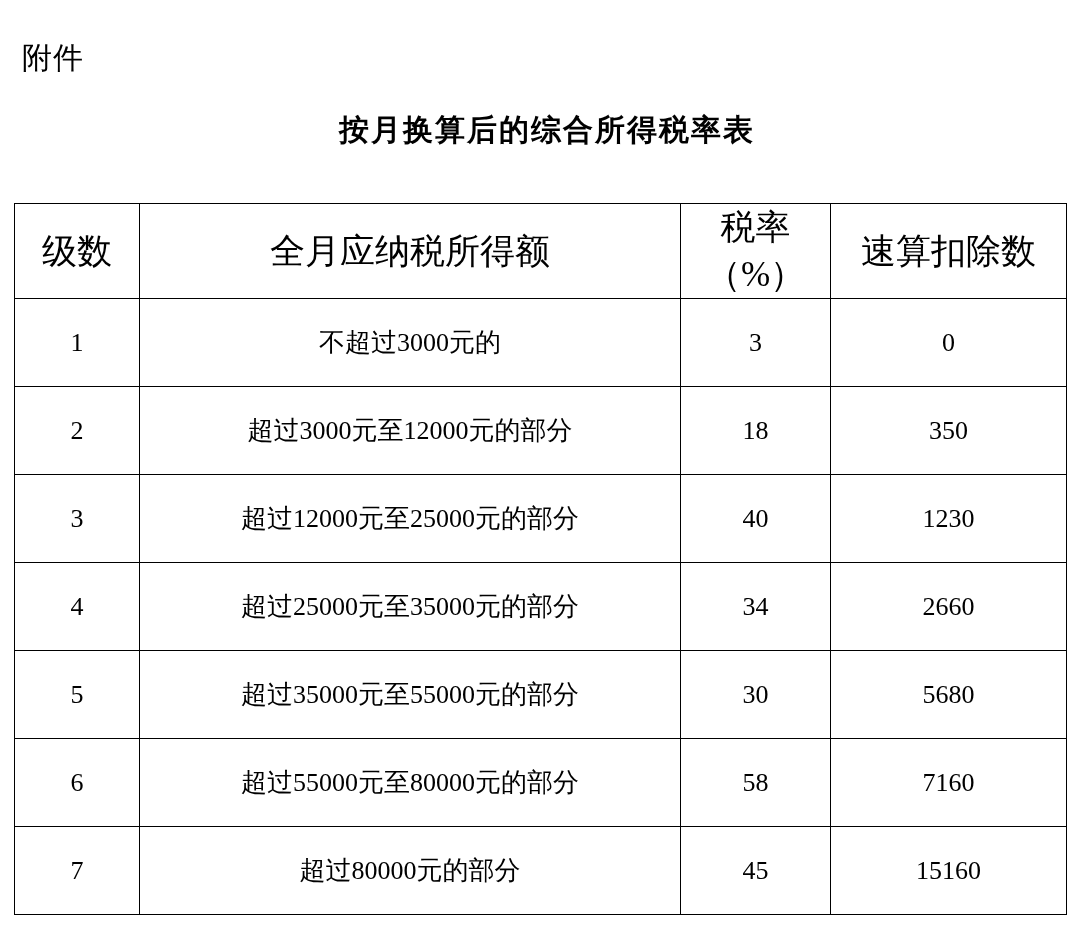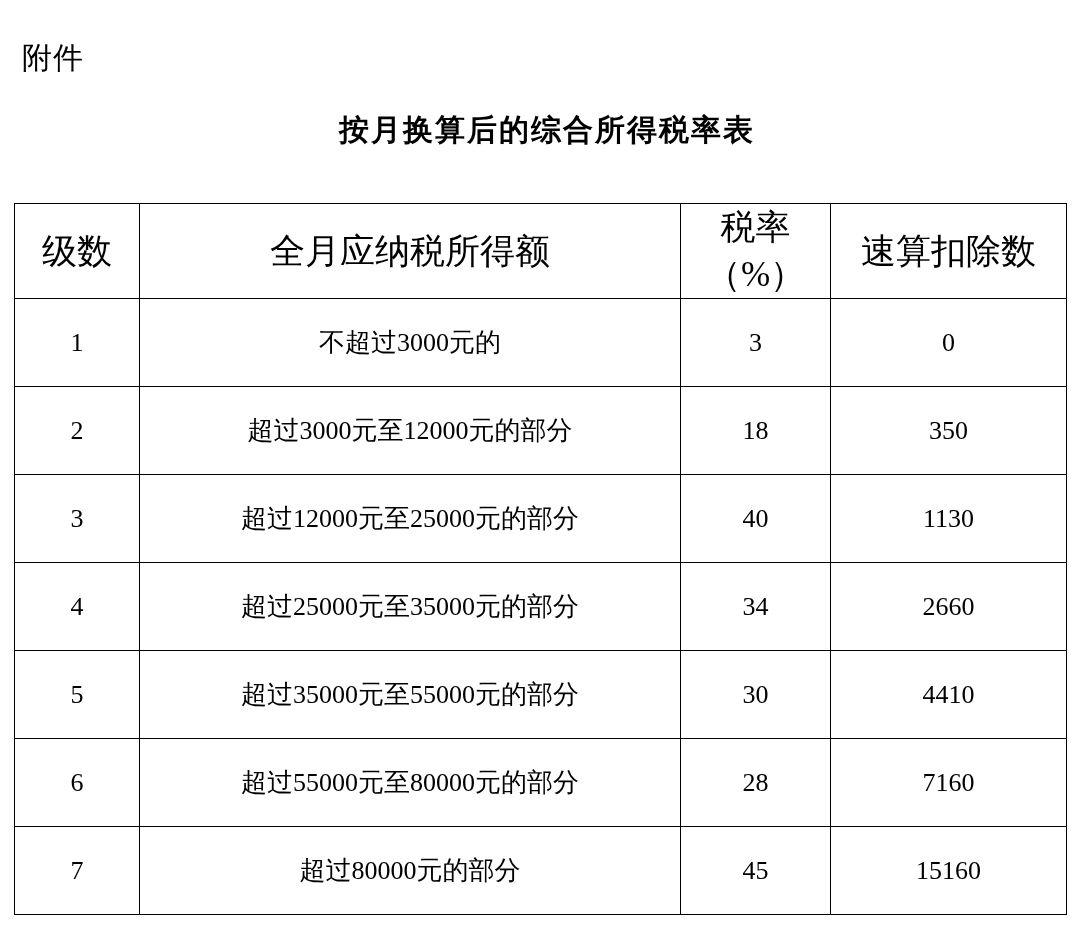--- a/index.html
+++ b/index.html
@@ -110,38 +110,38 @@
       <tr>
         <td class="num">2</td>
         <td>超过3000元至12000元的部分</td>
         <td class="num">18</td>
         <td class="num">350</td>
       </tr>
       <tr>
         <td class="num">3</td>
         <td>超过12000元至25000元的部分</td>
         <td class="num">40</td>
-        <td class="num">1130</td>
+        <td class="num">1230</td>
       </tr>
       <tr>
         <td class="num">4</td>
         <td>超过25000元至35000元的部分</td>
         <td class="num">34</td>
         <td class="num">2660</td>
       </tr>
       <tr>
         <td class="num">5</td>
         <td>超过35000元至55000元的部分</td>
         <td class="num">30</td>
-        <td class="num">4410</td>
+        <td class="num">5680</td>
       </tr>
       <tr>
         <td class="num">6</td>
         <td>超过55000元至80000元的部分</td>
-        <td class="num">28</td>
+        <td class="num">58</td>
         <td class="num">7160</td>
       </tr>
       <tr>
         <td class="num">7</td>
         <td>超过80000元的部分</td>
         <td class="num">45</td>
         <td class="num">15160</td>
       </tr>
     </tbody>
   </table>

